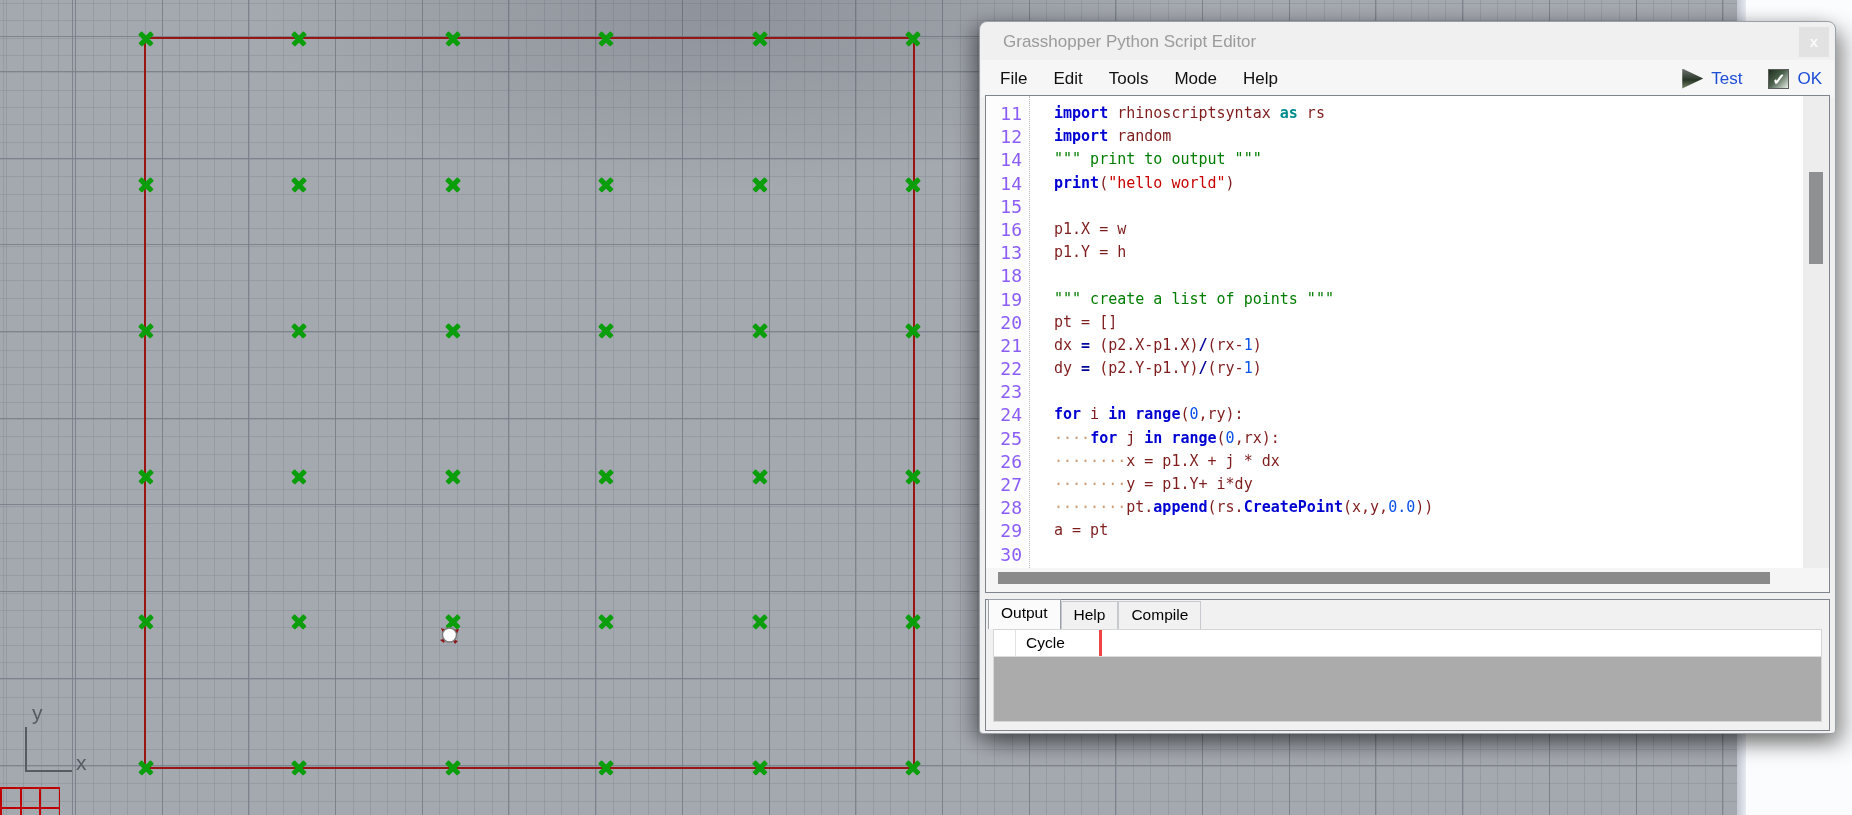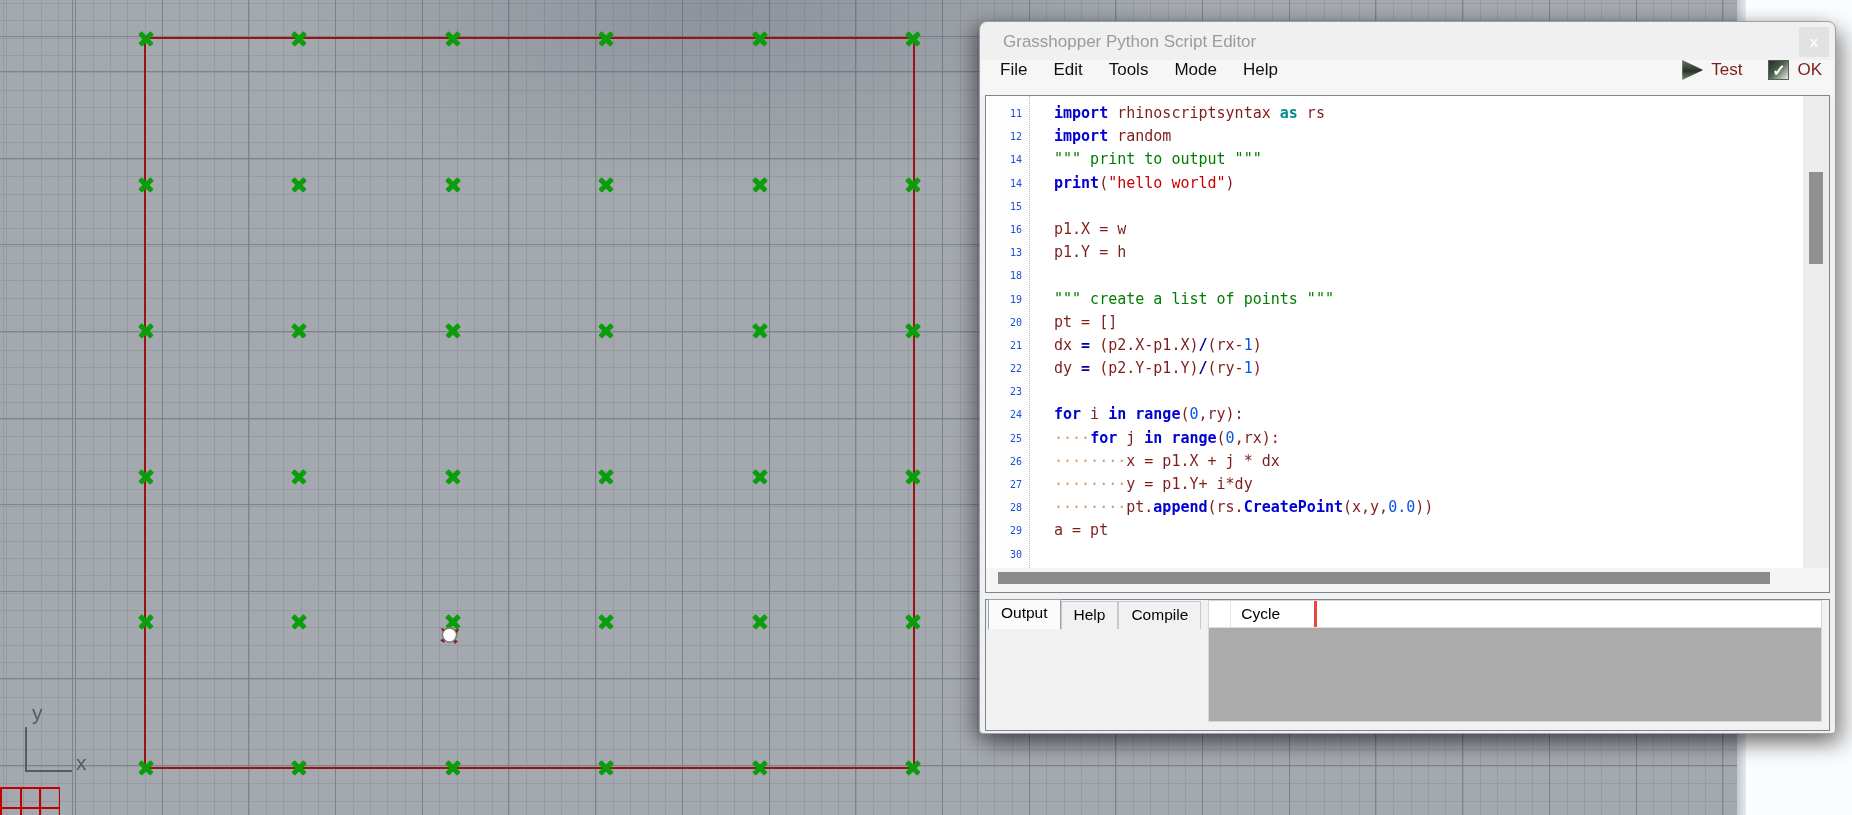--- a/index.html
+++ b/index.html
@@ -62,43 +62,43 @@
     box-shadow:-8px 4px 18px rgba(0,0,0,.30), 8px 10px 22px rgba(0,0,0,.40);
   }
   .titlebar { position:relative; height:38px; }
   .title-text { position:absolute; left:23px; top:10px; font-size:17px; color:#9b9b9b; }
   .close-btn {
     position:absolute; right:6px; top:5px; width:30px; height:30px; background:#e2e2e2;
     color:#fafafa; font-size:15px; font-weight:bold; text-align:center; line-height:30px;
   }
   .menubar {
     position:absolute; left:1px; right:1px; top:38px; height:37px; background:#f6f6f6;
-    display:flex; align-items:flex-start; padding-left:6px; font-size:17px; color:#101010;
+    display:flex; align-items:center; padding-left:6px; font-size:17px; color:#101010;
   }
   .menu-item { padding:0 13px; }
   .menu-spacer { flex:1; }
   .run-group { display:flex; align-items:center; gap:8px; padding-right:12px; }
   .play-icon { width:21px; height:20px;
     clip-path:polygon(0 0, 100% 50%, 0 100%);
     background:linear-gradient(180deg,#6d716f,#273527 55%,#7d8a6d); }
-  .test-label, .ok-label { font-size:17px; color:#7f1d1d; }
+  .test-label, .ok-label { font-size:17px; color:#1d4ed8; }
   .ok-box { width:21px; height:20px; border:1px solid #5c5c5c; margin-left:14px;
     background:linear-gradient(135deg,#1f2e1f,#49604a 45%,#e9efe9);
     color:#ffffff; font-size:16px; font-weight:bold; text-align:center; line-height:19px; }
 
   
   .code-group {
     position:absolute; left:5px; top:73px; width:845px; height:498px;
     border:1px solid #7f858e; background:#ffffff; display:flex; flex-direction:column;
   }
   .code-main { flex:1; display:flex; overflow:hidden; }
   .gutter {
     width:44px; background:#fdfdfd; padding-top:6px; text-align:right;
     border-right:1px dotted #b9b9b9;
-    font-family:"DejaVu Sans Mono", monospace; font-size:10px; color:#1d4ed8;
+    font-family:"DejaVu Sans Mono", monospace; font-size:18px; color:#8b5cf6;
   }
   .gutter div { height:23.2px; line-height:23.2px; padding-right:7px; }
   .code-pane { flex:1; background:#ffffff; padding:6px 0 0 24px; overflow:hidden;
     font-family:"DejaVu Sans Mono", monospace; font-size:15px; white-space:pre; }
   .code-line { height:23.2px; line-height:23.2px; }
   .tok-kw  { color:#0000d2; font-weight:bold; }
   .tok-as  { color:#008b8b; font-weight:bold; }
   .tok-num { color:#0a52e8; }
   .tok-str { color:#c80000; }
   .tok-com { color:#007d00; }
@@ -107,21 +107,21 @@
   .tok-pl  { color:#7f1d1d; }
 
   .v-scroll { width:26px; background:#ededee; position:relative; }
   .v-thumb { position:absolute; left:6px; top:76px; width:14px; height:92px; background:#8f9092; }
   .h-scroll { height:24px; background:#f5f5f5; position:relative; }
   .h-thumb { position:absolute; left:12px; top:4px; width:772px; height:12px; background:#8a8a8a; }
 
   
   .bottom-panel {
     position:absolute; left:5px; top:577px; width:845px; height:132px;
-    border:1px solid #7f858e; background:#f1f1f1; display:flex; flex-direction:row;
+    border:1px solid #7f858e; background:#f1f1f1; display:flex; flex-direction:column;
   }
   .tabs { display:flex; align-items:flex-end; height:29px; padding-left:2px; font-size:15.5px; }
   .tab { padding:4px 12px 5px 12px; border:1px solid #c6c9ce; border-bottom:none;
     background:#f1f1f1; margin-top:4px; color:#000; }
   .tab.active { background:#fbfbfb; border-color:#9aa0a8; margin-top:1px; padding-bottom:7px;
     position:relative; z-index:2; }
   .out-table { flex:1; margin:0 7px 8px 7px; background:#ffffff; border:1px solid #d6d6d6;
     display:flex; flex-direction:column; position:relative; z-index:1; }
   .out-header { height:27px; display:flex; border-bottom:1px solid #dcdcdc; background:#ffffff;
     font-size:15.5px; color:#000; }

